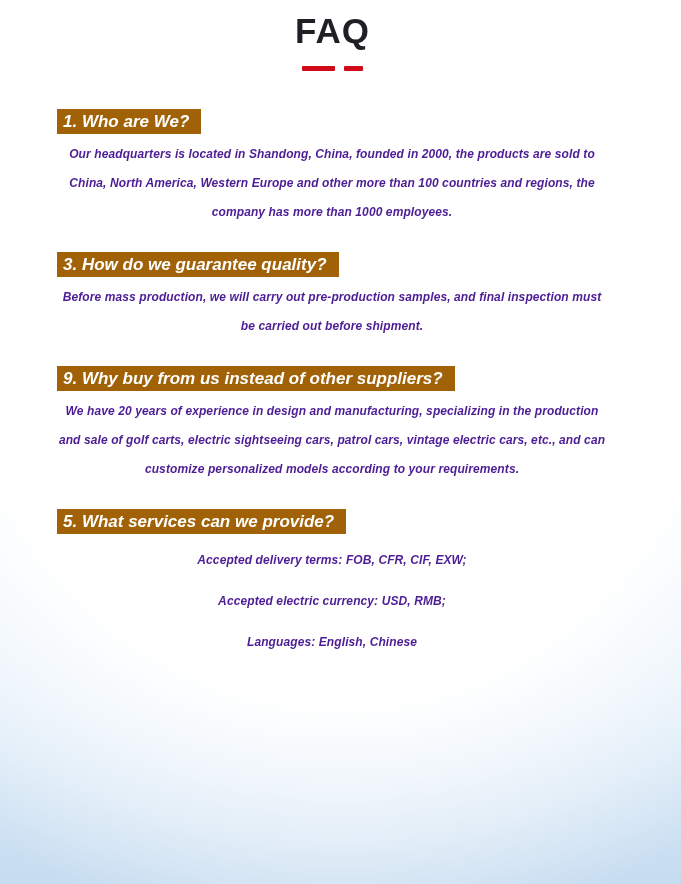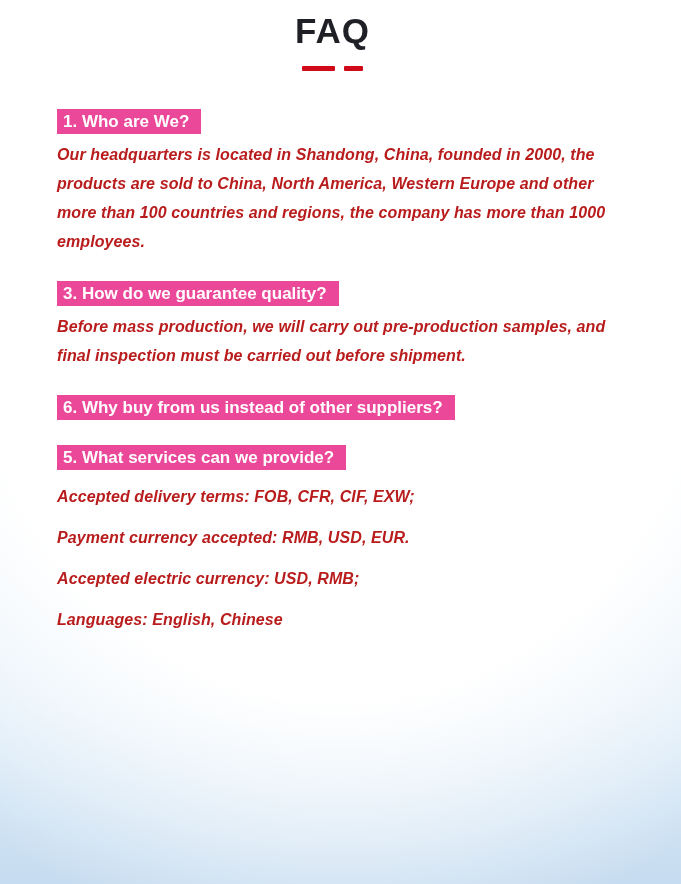--- a/index.html
+++ b/index.html
@@ -46,35 +46,37 @@
   .dash-long  { width: 33px; }
   .dash-short { width: 19px; }
   .content {
     margin-top: 38px;
     padding: 0 58px 0 57px;
   }
   .faq-item { margin-bottom: 25px; }
   .q-wrap { line-height: 0; }
   .question {
     display: inline-block;
-    background: #ec4899;
+    background: #a16207;
     color: #ffffff;
+    font-style: italic;
     font-weight: bold;
     font-size: 17px;
     line-height: 18px;
     padding: 4px 12px 3px 6px;
   }
   .answer {
     margin: 6px 0 0 0;
     font-style: italic;
     font-weight: bold;
-    font-size: 16px;
+    font-size: 12px;
     line-height: 29px;
-    color: #b91c1c;
+    color: #4c1d95;
     letter-spacing: 0.1px;
+    text-align: center;
   }
   .answer .line { line-height: 29px; margin-top: 12px; }
 </style>
 </head>
 <body>
 
 <div class="page">
 
   <h1 class="title">FAQ</h1>
 
@@ -95,30 +97,30 @@
     <section class="faq-item">
       <div class="q-wrap">
         <span class="question">3. How do we guarantee quality?</span>
       </div>
       <p class="answer">Before mass production, we will carry out pre-production samples, and final inspection must be carried out before shipment.</p>
     </section>
 
 
     <section class="faq-item">
       <div class="q-wrap">
-        <span class="question">6. Why buy from us instead of other suppliers?</span>
+        <span class="question">9. Why buy from us instead of other suppliers?</span>
       </div>
+      <p class="answer">We have 20 years of experience in design and manufacturing, specializing in the production and sale of golf carts, electric sightseeing cars, patrol cars, vintage electric cars, etc., and can customize personalized models according to your requirements.</p>
     </section>
 
     <section class="faq-item">
       <div class="q-wrap">
         <span class="question">5. What services can we provide?</span>
       </div>
       <div class="answer">
         <div class="line">Accepted delivery terms: FOB, CFR, CIF, EXW;</div>
-        <div class="line">Payment currency accepted: RMB, USD, EUR.</div>
         <div class="line">Accepted electric currency: USD, RMB;</div>
         <div class="line">Languages: English, Chinese</div>
       </div>
     </section>
 
   </div>
 </div>
 
 </body></html>

